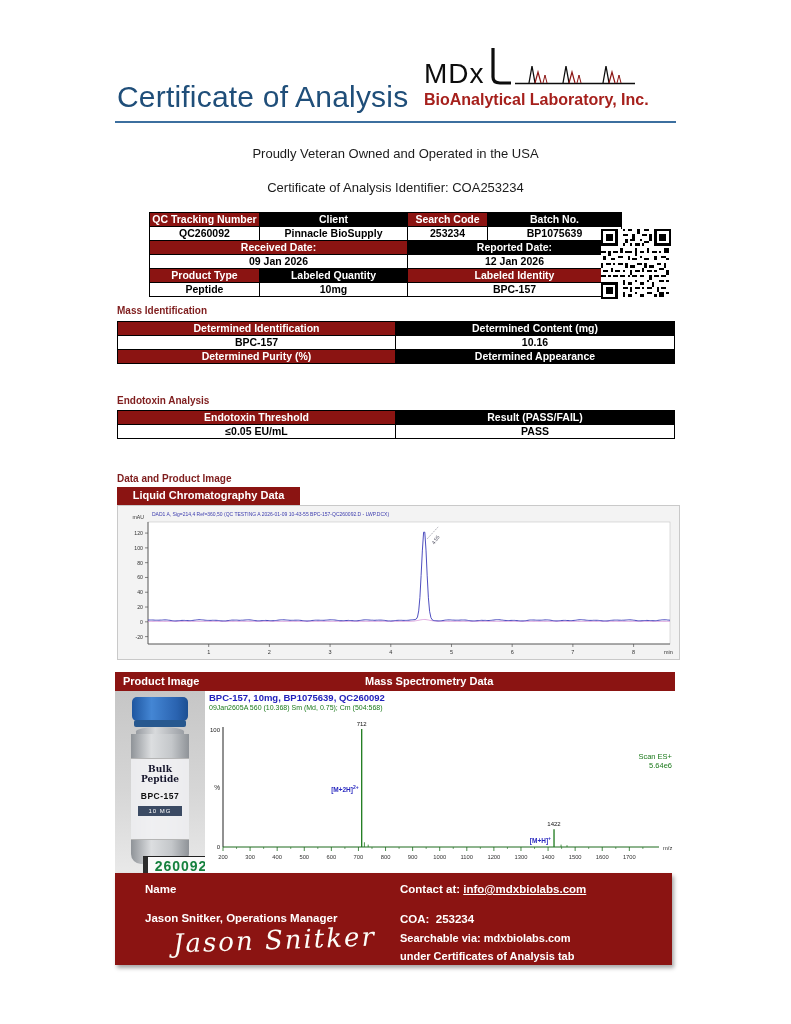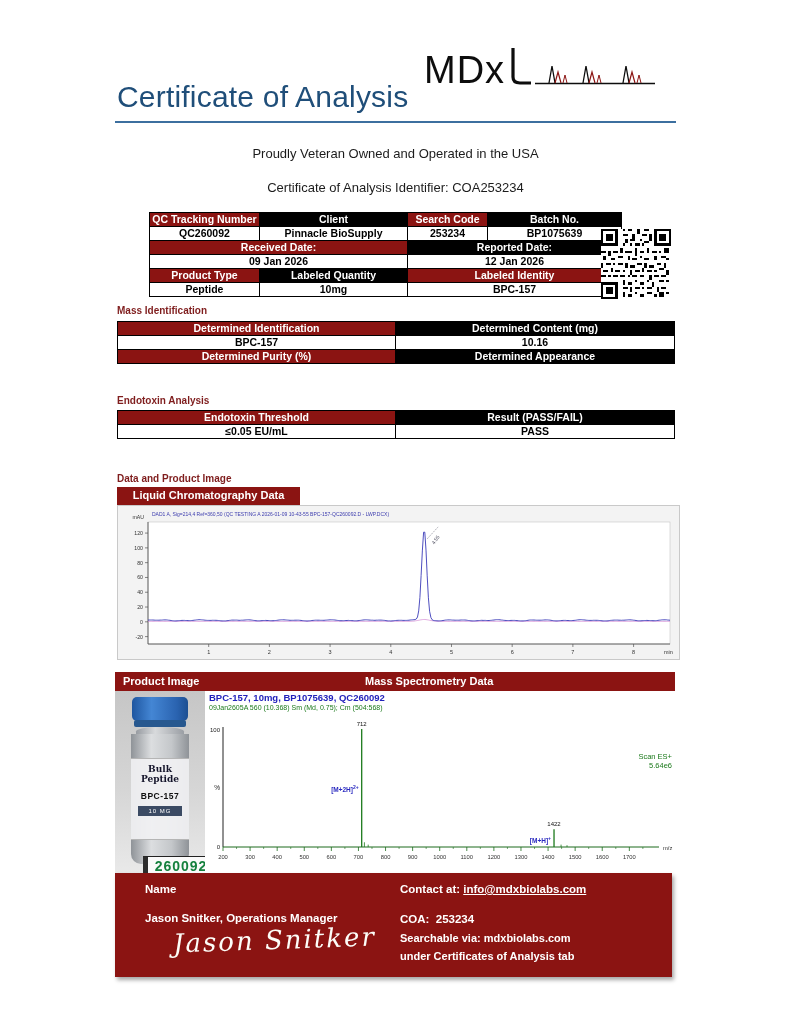--- a/index.html
+++ b/index.html
@@ -3,21 +3,21 @@
 <meta charset="utf-8">
 <style>
   html,body{margin:0;padding:0;background:#fff;}
   .page{position:relative;width:791px;height:1024px;background:#ffffff;
         font-family:"Liberation Sans",sans-serif;color:#111;overflow:hidden;}
   .abs{position:absolute;}
 
   
   .logo-block{left:424px;top:44px;width:255px;}
   .logo-row{display:flex;align-items:flex-end;}
-  .mdx-text{font-size:38px;line-height:0.95;color:#0d0d0d;letter-spacing:1px;font-weight:400;}
+  .mdx-text{font-size:28px;line-height:0.95;color:#0d0d0d;letter-spacing:1px;font-weight:400;}
   .logo-sub{margin-top:3px;font-size:16px;font-weight:700;color:#a6201c;}
   .cert-title{left:117px;top:80px;font-size:30px;color:#1f4e79;letter-spacing:0.2px;}
   .divider{left:115px;top:121px;width:561px;height:2px;background:#3c6f9f;}
   .centerline{left:115px;width:561px;text-align:center;font-size:13px;color:#1c1c1c;}
 
   
   .doc-table{border-collapse:collapse;table-layout:fixed;font-size:10.5px;font-weight:700;}
   .doc-table th,.doc-table td{border:1px solid #000;padding:0 2px;height:13px;
       text-align:center;vertical-align:middle;line-height:1.1;overflow:hidden;white-space:nowrap;}
   .doc-table th.red{background:#8b1412;color:#fff;}
@@ -54,21 +54,21 @@
       border:1px solid #222;border-left:5px solid #2d2d2d;border-right:5px solid #2d2d2d;
       font-size:14px;font-weight:700;letter-spacing:1px;text-align:center;line-height:18px;color:#15803d;}
 
   
   .ms-area{left:205px;top:691px;width:470px;height:182px;background:#fff;}
   .ms-title{position:absolute;left:4px;top:1px;font-size:9.5px;font-weight:700;color:#2222bb;}
   .ms-sub{position:absolute;left:4px;top:13px;font-size:7px;color:#1c7a1c;}
   .ms-scan{position:absolute;right:3px;top:13px;font-size:7.5px;color:#1c7a1c;text-align:right;line-height:1.25;margin-top:48px;}
 
   
-  .footer{left:115px;top:873px;width:557px;height:104px;background:#8b1412;color:#fff;
+  .footer{left:115px;top:873px;width:557px;height:92px;background:#8b1412;color:#fff;
       box-shadow:2px 3px 4px rgba(0,0,0,0.35);}
   .f-name-label{position:absolute;left:30px;top:10px;font-size:11.5px;font-weight:700;}
   .f-name-value{position:absolute;left:30px;top:39px;font-size:11.5px;font-weight:700;}
   .f-signature{position:absolute;left:58px;top:52px;font-family:"DejaVu Serif",serif;font-style:italic;
       font-size:26px;letter-spacing:2px;transform:rotate(-2deg);color:#fdfdf8;}
   .f-contact{position:absolute;left:285px;top:10px;font-size:11.5px;font-weight:700;}
   .f-contact a{color:#fff;text-decoration:underline;}
   .f-coa{position:absolute;left:285px;top:40px;font-size:11.5px;font-weight:700;}
   .f-search1{position:absolute;left:285px;top:59px;font-size:11px;font-weight:600;}
   .f-search2{position:absolute;left:285px;top:77px;font-size:11px;font-weight:600;}
@@ -88,20 +88,21 @@
         <path d="M50,39 L53,28 L56,39" fill="none" stroke="#8b1412" stroke-width="1.2"></path>
         <path d="M58,39 L60,31 L62,39" fill="none" stroke="#8b1412" stroke-width="1"></path>
         <path d="M78,39 L81,22 L84,39" fill="none" stroke="#0d0d0d" stroke-width="1.3"></path>
         <path d="M84,39 L87,28 L90,39" fill="none" stroke="#8b1412" stroke-width="1.2"></path>
         <path d="M92,39 L94,31 L96,39" fill="none" stroke="#8b1412" stroke-width="1"></path>
         <path d="M118,39 L121,22 L124,39" fill="none" stroke="#0d0d0d" stroke-width="1.3"></path>
         <path d="M124,39 L127,28 L130,39" fill="none" stroke="#8b1412" stroke-width="1.2"></path>
         <path d="M132,39 L134,31 L136,39" fill="none" stroke="#8b1412" stroke-width="1"></path>
       </svg>
     </div>
+    <div class="logo-sub">BioAnalytical Laboratory, Inc.</div>
   </div>
 
   <div class="abs cert-title">Certificate of Analysis</div>
   <div class="abs divider"></div>
 
   <div class="abs centerline" style="top:146px;">Proudly Veteran Owned and Operated in the USA</div>
   <div class="abs centerline" style="top:180px;">Certificate of Analysis Identifier: COA253234</div>
 
   <div class="abs" style="left:117px;top:212px;margin-left:32px;">
     <table class="doc-table" style="width:472px;">

